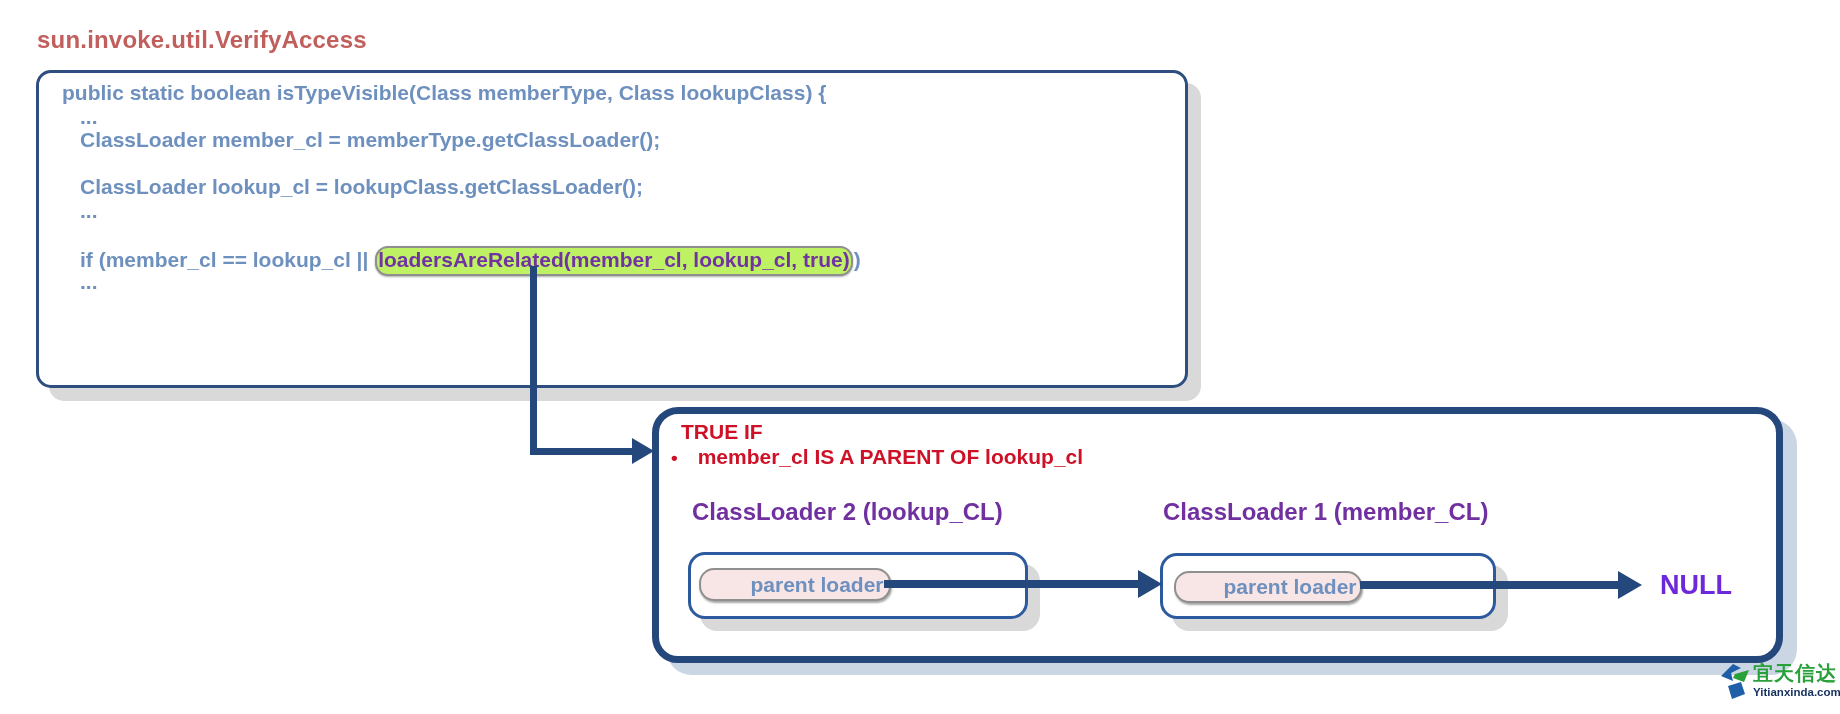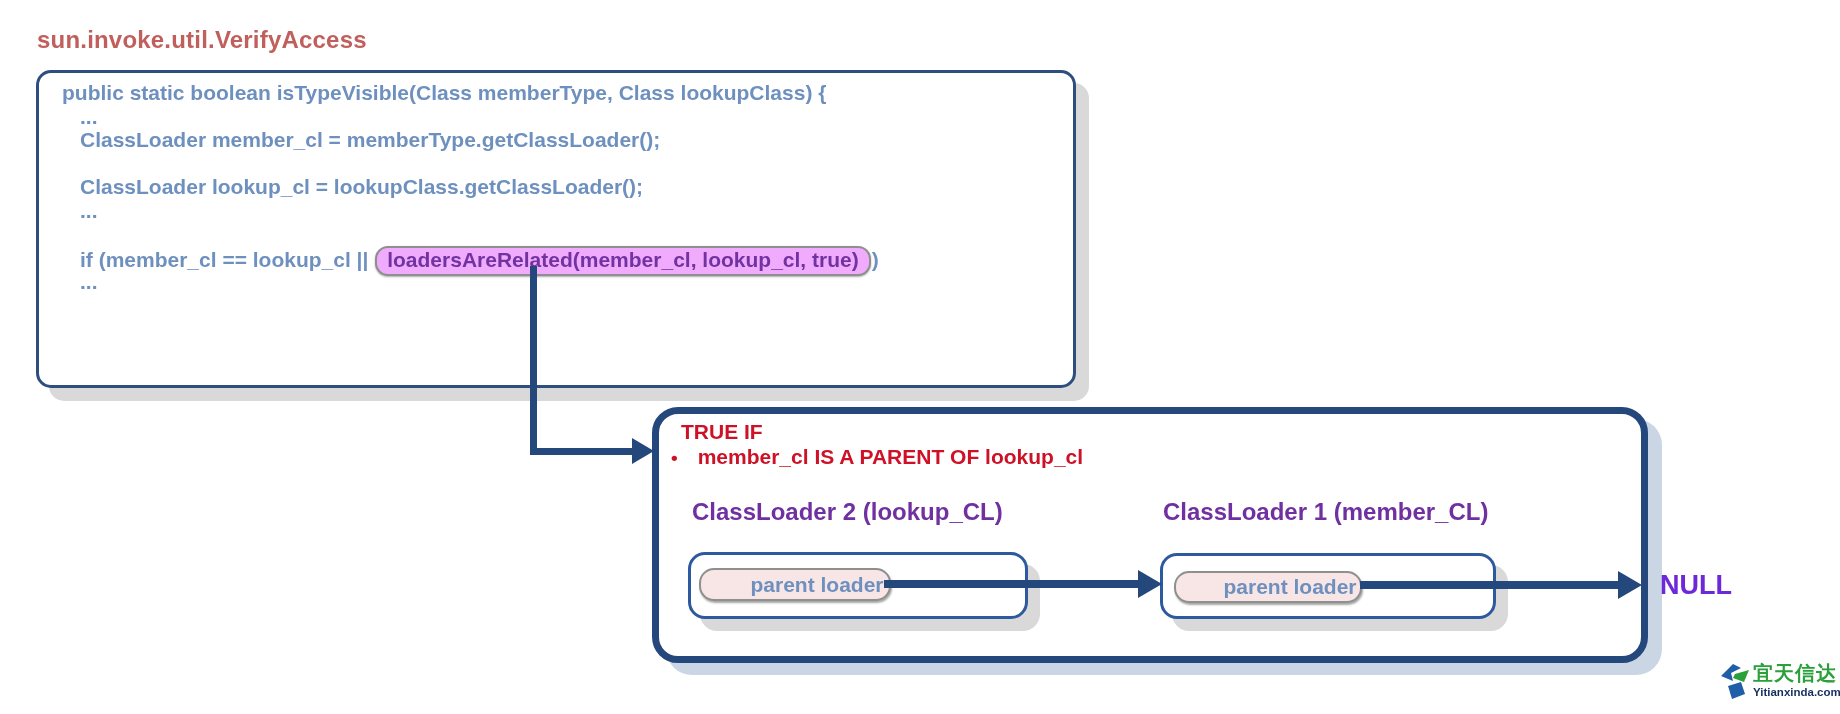--- a/index.html
+++ b/index.html
@@ -8,49 +8,49 @@
     background:#ffffff;
     font-family:"Liberation Sans", sans-serif; font-weight:bold;
   }
   
   .title {
     position:absolute; left:37px; top:26px;
     font-size:24px; color:#c05f5c; letter-spacing:0.2px;
   }
   
   .code-box {
-    position:absolute; left:36px; top:70px; width:1040px; height:318px;
+    position:absolute; left:36px; top:70px; width:1152px; height:318px;
     background:#ffffff; border:3px solid #2d4e7e; border-radius:15px;
     box-shadow:13px 13px 0 #d9d9d9;
     box-sizing:border-box;
   }
   .code { position:absolute; left:23px; top:8px; right:8px; color:#6e90bf; }
   .ln { height:23.6px; line-height:23.6px; font-size:21px; white-space:nowrap; }
   .ind1 { padding-left:18px; }
   .ind2 { padding-left:46px; }
   .hl {
     display:inline-block; vertical-align:baseline;
-    background:#f0abfc; color:#7233a2;
+    background:#bef264; color:#7233a2;
     border:2px solid #8f8f8f; border-radius:13px;
-    padding:0 10px; margin:0 1px; line-height:24px; height:26px;
+    padding:0 1px; margin:0 1px; line-height:24px; height:26px;
     box-shadow:0 1px 2px rgba(70,70,70,0.45);
   }
   
   .bar { position:absolute; background:#24477c; }
   .conn-v { left:530px; top:266px; width:7px; height:186px; }
   .conn-h { left:530px; top:448px; width:104px; height:7px; }
   .head-right {
     position:absolute; width:0; height:0;
     border-top:13px solid transparent; border-bottom:13px solid transparent;
     border-left:22px solid #24477c;
   }
   .conn-head { left:632px; top:438px; }
   
   .tbox {
-    position:absolute; left:652px; top:407px; width:996px; height:256px;
+    position:absolute; left:652px; top:407px; width:1131px; height:256px;
     background:#ffffff; border:7px solid #24477c; border-radius:26px;
     box-shadow:14px 12px 0 #cbd6e5;
     box-sizing:border-box;
   }
   .theading { position:absolute; left:22px; top:6px; font-size:21px; color:#ce1126; }
   .tbullet  { position:absolute; left:12px; top:31px; font-size:21px; color:#ce1126; white-space:nowrap; }
   .tbullet .dot::before { content:"\2022"; }
   .tbullet .dot { margin-right:20px; font-size:19px; }
   .cl-label { position:absolute; font-size:24px; color:#7030a0; white-space:nowrap; }
   .cl1 { left:33px;  top:84px; }

